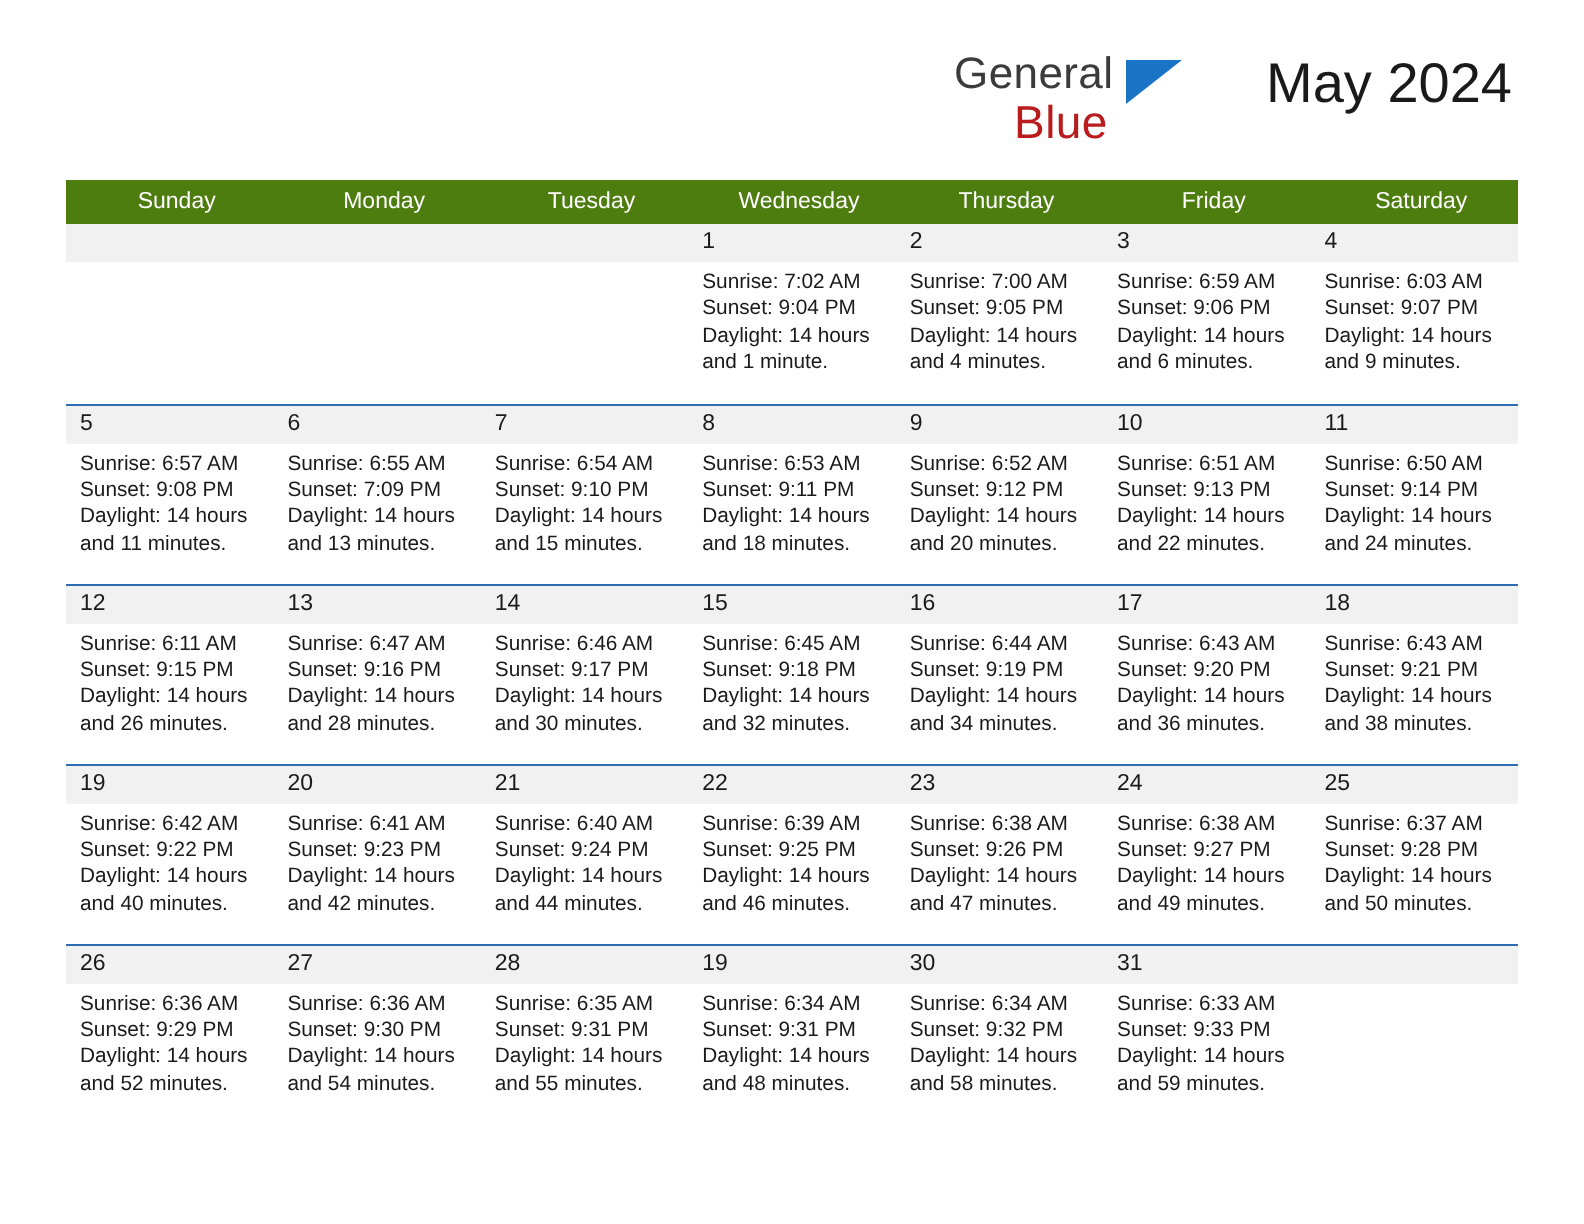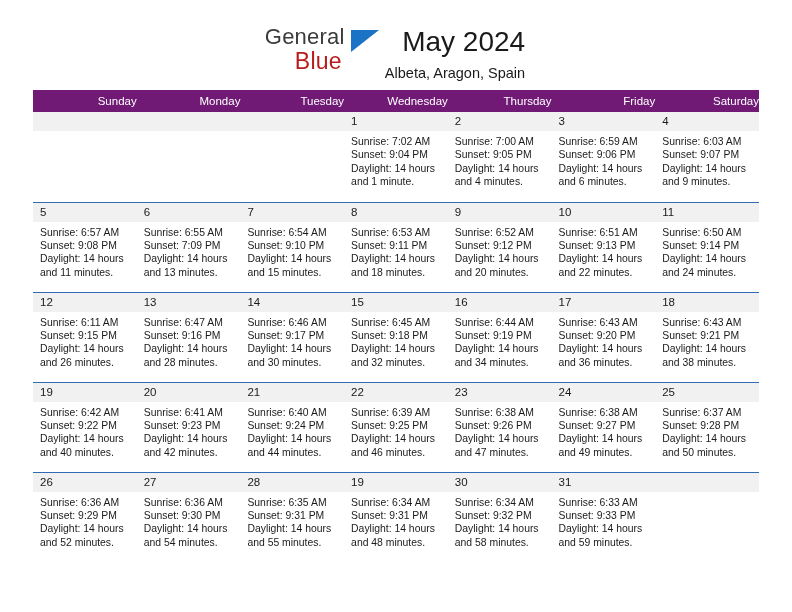--- a/index.html
+++ b/index.html
@@ -14,21 +14,21 @@
     position: relative;
     width: 792px;
     height: 612px;
     padding: 0;
   }
 
   
   .header {
     display: flex;
     align-items: flex-start;
-    justify-content: center;
+    justify-content: flex-end;
     padding: 26px 36px 0 34px;
     height: 84px;
   }
   .logo {
     display: block;
     position: relative;
     width: 120px;
     height: 52px;
     line-height: 1;
   }
@@ -48,46 +48,46 @@
     border-bottom: 22px solid transparent;
   }
   .logo-blue {
     position: absolute;
     left: 30px;
     top: 24px;
     font-size: 23px;
     color: #b91c1c;
     letter-spacing: .2px;
   }
-  .title-wrap { text-align: right; }
+  .title-wrap { text-align: right; margin-left: 36px; }
   .cal-title {
     font-size: 28px;
     font-weight: normal;
     color: #1a1a1a;
     line-height: 1.15;
   }
   .cal-sub {
     font-size: 14.5px;
     color: #1a1a1a;
     margin-top: 7px;
   }
 
   
   .calendar {
     width: 726px;
     margin: 6px auto 0 auto;
     border-collapse: collapse;
     table-layout: fixed;
   }
   .calendar th {
-    background: #701a75;
+    background: #4d7c0f;
     color: #ffffff;
     font-size: 11.5px;
     font-weight: normal;
-    text-align: right;
+    text-align: center;
     padding: 5px 0 5px 7px;
     height: 21px;
     border: none;
   }
   .calendar td {
     vertical-align: top;
     width: 103.7px;
     height: 90px;
     padding: 0;
     border: none;
@@ -119,21 +119,20 @@
 <div class="page">
 
   <div class="header">
     <div class="logo">
       <span class="logo-general">General</span>
       <span class="logo-tri"></span>
       <span class="logo-blue">Blue</span>
     </div>
     <div class="title-wrap">
       <div class="cal-title">May 2024</div>
-      <div class="cal-sub">Albeta, Aragon, Spain</div>
     </div>
   </div>
 
   <table class="calendar">
     <thead>
       <tr id="weekday-row">
           <th>Sunday</th>
           <th>Monday</th>
           <th>Tuesday</th>
           <th>Wednesday</th>

